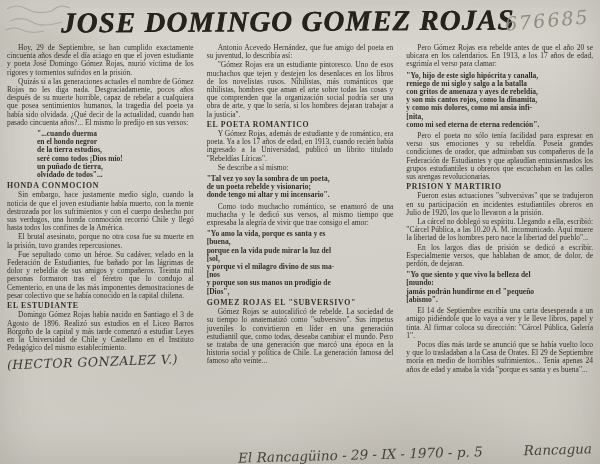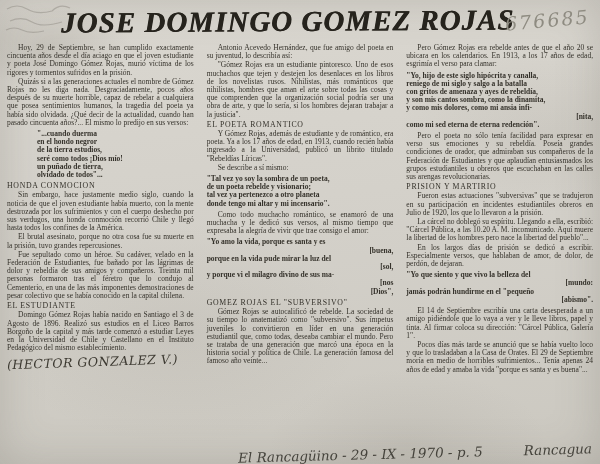--- a/index.html
+++ b/index.html
@@ -26,25 +26,25 @@
   .catalog{
     position:absolute;top:5px;right:4px;
     font-family:"DejaVu Serif",serif;font-style:italic;
     font-size:19px;letter-spacing:2px;color:#8e8b81;
     transform:rotate(-5deg);
   }
   .scribble{position:absolute;top:1px;left:2px;}
   .cols{display:flex;gap:13px;padding:3px 1px 0;}
   .col{flex:1;min-width:0;font-size:7.5px;line-height:8.2px;text-align:justify;}
   .para{margin:0 0 1px;text-indent:11px;}
-  .heading{font-size:7.8px;font-weight:normal;letter-spacing:0.7px;margin:2px 0 1px;text-align:left;}
+  .heading{font-size:7.8px;font-weight:bold;letter-spacing:0.7px;margin:2px 0 1px;text-align:left;}
   .verse{font-weight:bold;margin:3px 0;text-align:left;}
   .verse.indent{margin-left:30px;}
   .verse-line{white-space:nowrap;}
-  .verse-line.cont{text-align:right;}
+  .verse-line.cont{}
   .signature{
     margin-top:6px;font-family:"DejaVu Serif",serif;font-style:italic;
     font-size:12.5px;letter-spacing:0.5px;color:#3c3931;
     transform:rotate(-2deg);white-space:nowrap;text-align:left;
   }
   .source-note{
     position:absolute;left:238px;right:8px;bottom:3px;
     display:flex;justify-content:space-between;align-items:baseline;
     font-family:"DejaVu Serif",serif;font-style:italic;
     font-size:13.5px;color:#45433c;transform:rotate(-1.5deg);
@@ -89,44 +89,44 @@
 
     <div class="col">
       <p class="para">Antonio Acevedo Hernández, que fue amigo del poeta en su juventud, lo describía así:</p>
       <p class="para">"Gómez Rojas era un estudiante pintoresco. Uno de esos muchachos que tejen y destejen los desenlaces en los libros de los novelistas rusos. Nihilistas, más románticos que nihilistas, hombres que aman el arte sobre todas las cosas y que comprenden que la organización social podría ser una obra de arte, y que lo sería, si los hombres dejaran trabajar a la justicia".</p>
       <h3 class="heading">EL POETA ROMANTICO</h3>
       <p class="para">Y Gómez Rojas, además de estudiante y de romántico, era poeta. Ya a los 17 años de edad, en 1913, cuando recién había ingresado a la Universidad, publicó un librito titulado "Rebeldías Líricas".</p>
       <p class="para">Se describe a sí mismo:</p>
       <div class="verse">
           <div class="verse-line">"Tal vez yo soy la sombra de un poeta,</div>
           <div class="verse-line">de un poeta rebelde y visionario;</div>
-          <div class="verse-line">tal vez ya pertenezco a otro planeta</div>
           <div class="verse-line">donde tengo mi altar y mi incensario".</div>
         </div>
       <p class="para">Como todo muchacho romántico, se enamoró de una muchacha y le dedicó sus versos, al mismo tiempo que expresaba la alegría de vivir que trae consigo el amor:</p>
       <div class="verse">
           <div class="verse-line">"Yo amo la vida, porque es santa y es</div>
           <div class="verse-line cont">[buena,</div>
           <div class="verse-line">porque en la vida pude mirar la luz del</div>
           <div class="verse-line cont">[sol,</div>
           <div class="verse-line">y porque vi el milagro divino de sus ma-</div>
           <div class="verse-line cont">[nos</div>
+          <div class="verse-line">y porque son sus manos un prodigio de</div>
           <div class="verse-line cont">[Dios",</div>
         </div>
       <h3 class="heading">GOMEZ ROJAS EL "SUBVERSIVO"</h3>
       <p class="para">Gómez Rojas se autocalificó de rebelde. La sociedad de su tiempo lo anatematizó como "subversivo". Sus ímpetus juveniles lo convirtieron en líder en una generación estudiantil que, como todas, deseaba cambiar el mundo. Pero se trataba de una generación que marcó una época en la historia social y política de Chile. La generación famosa del famoso año veinte...</p>
     </div>
 
     <div class="col">
       <p class="para">Pero Gómez Rojas era rebelde antes de que el año 20 se ubicara en los calendarios. En 1913, a los 17 años de edad, esgrimía el verso para clamar:</p>
       <div class="verse">
           <div class="verse-line">"Yo, hijo de este siglo hipócrita y canalla,</div>
           <div class="verse-line">reniego de mi siglo y salgo a la batalla</div>
           <div class="verse-line">con gritos de amenaza y ayes de rebeldía,</div>
-          <div class="verse-line">y son mis cantos sombra, como la dinamita,</div>
+          <div class="verse-line">y son mis cantos rojos, como la dinamita,</div>
           <div class="verse-line">y como mis dolores, como mi ansia infi-</div>
           <div class="verse-line cont">[nita,</div>
           <div class="verse-line">como mi sed eterna de eterna redención".</div>
         </div>
       <p class="para">Pero el poeta no sólo tenía facilidad para expresar en verso sus emociones y su rebeldía. Poseía grandes condiciones de orador, que admiraban sus compañeros de la Federación de Estudiantes y que aplaudían entusiasmados los grupos estudiantiles u obreros que escuchaban en las calles sus arengas revolucionarias.</p>
       <h3 class="heading">PRISION Y MARTIRIO</h3>
       <p class="para">Fueron estas actuaciones "subversivas" que se tradujeron en su participación en incidentes estudiantiles obreros en Julio de 1920, los que lo llevaron a la prisión.</p>
       <p class="para">La cárcel no doblegó su espíritu. Llegando a ella, escribió: "Cárcel Pública, a las 10.20 A. M. incomunicado. Aquí muere la libertad de los hombres pero nace la libertad del pueblo"...</p>
       <p class="para">En los largos días de prisión se dedicó a escribir. Especialmente versos, que hablaban de amor, de dolor, de perdón, de dejaran.</p>
       <div class="verse">

